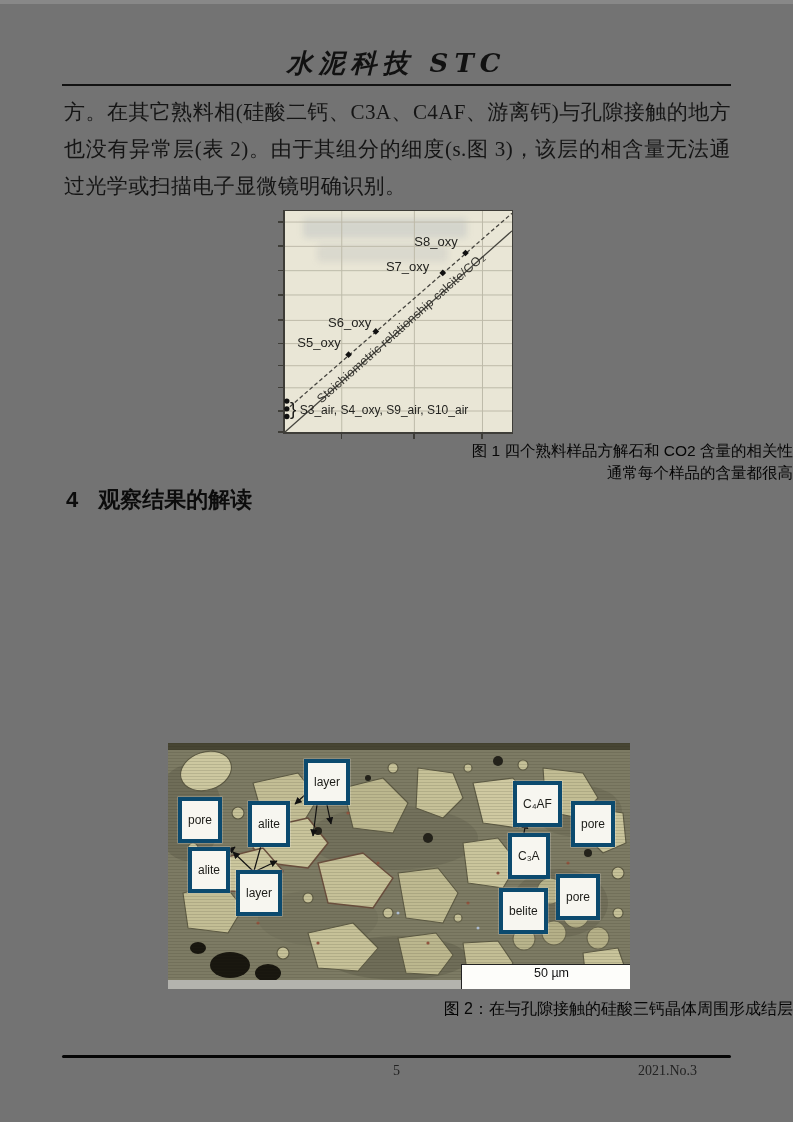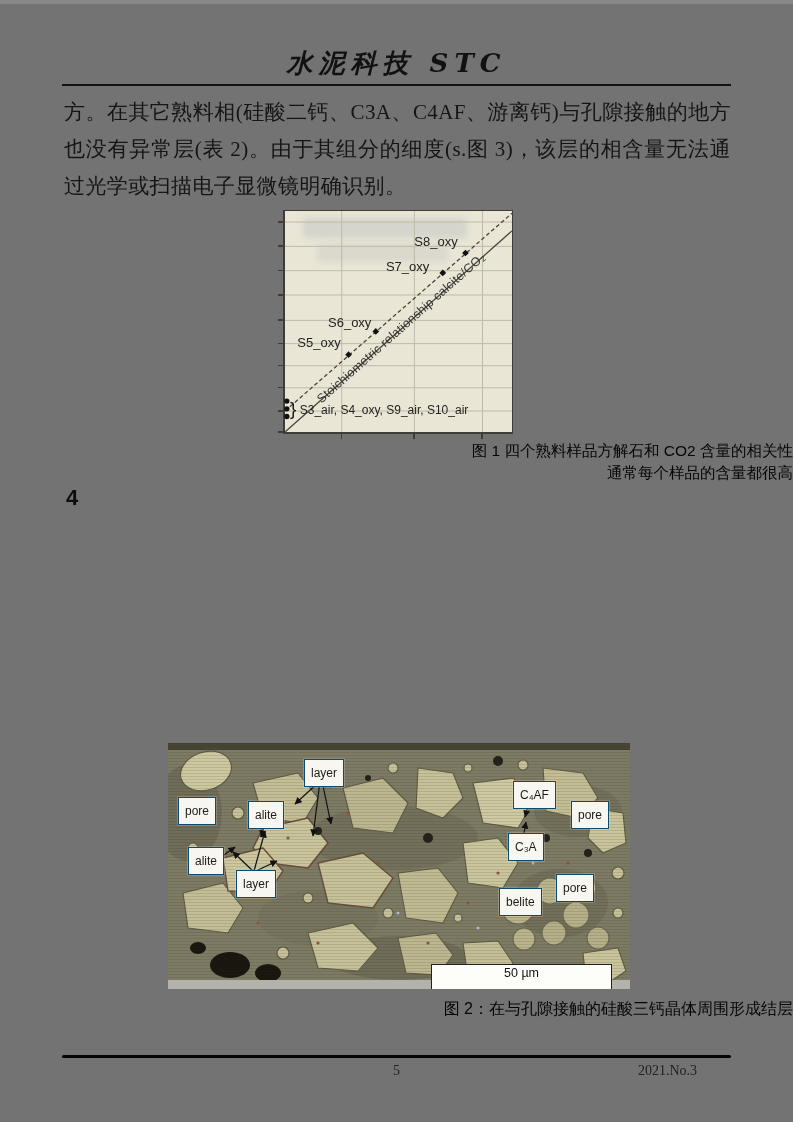--- a/index.html
+++ b/index.html
@@ -64,26 +64,26 @@
   .tick-l{left:-7px;width:6px;height:1.6px;}
   .tick-b{bottom:-7px;width:1.6px;height:6px;}
   
   .micro{
     position:absolute;left:168px;top:739px;width:462px;height:246px;overflow:hidden;
     background:#7d7b64;
   }
   .micro svg.bg{position:absolute;left:0;top:0;width:100%;height:100%;}
   .micro svg.arrows{position:absolute;left:0;top:0;width:100%;height:100%;pointer-events:none;}
   .mlabel{
-    position:absolute;background:#f7f6f0;border:1px solid #0c4a6e;color:#1c1c18;
+    position:absolute;background:#f7f6f0;border:4px solid #0c4a6e;color:#1c1c18;
     font-family:"Liberation Sans","DejaVu Sans",sans-serif;font-size:12px;line-height:14px;
-    padding:6px 6px;white-space:nowrap;box-shadow:0 0 0 .5px rgba(255,255,255,.4);
+    padding:12px 6px;white-space:nowrap;box-shadow:0 0 0 .5px rgba(255,255,255,.4);
   }
   .scale-box{
-    position:absolute;left:263px;top:221px;width:181px;height:27px;background:#fdfdfa;
+    position:absolute;left:293px;top:221px;width:181px;height:27px;background:#fdfdfa;
     border:1px solid #222;box-sizing:border-box;text-align:center;
     font-family:"Liberation Sans","DejaVu Sans",sans-serif;font-size:12.5px;line-height:17px;color:#111;
   }
   
   .ftr-rule{position:absolute;left:62px;top:1051px;width:669px;height:3px;background:#050505;border-radius:2px;}
   .ftr-page{position:absolute;top:1059px;left:0;width:100%;text-align:center;font-size:14px;color:#222;}
   .ftr-issue{position:absolute;top:1059px;right:96px;font-size:14px;color:#222;}
 </style>
 </head>
 <body>
@@ -143,20 +143,21 @@
       <div class="tick tick-b" style="left: calc(87% - 1px);"></div>
     </div>
 
   <div class="caption c1">
     <div>图 1 四个熟料样品方解石和 CO2 含量的相关性</div>
     <div>通常每个样品的含量都很高</div>
   </div>
 
   <div class="sec-head">
     <span>4</span>
+    <span>观察结果的解读</span>
   </div>
 
 
   <div class="micro">
     <svg class="bg" viewBox="0 0 462 246" preserveAspectRatio="none">
       <defs>
         <pattern id="scanlines" width="6" height="3" patternUnits="userSpaceOnUse">
           <rect width="6" height="1" y="0" fill="rgba(35,35,25,0.13)"></rect>
         </pattern>
       </defs>

